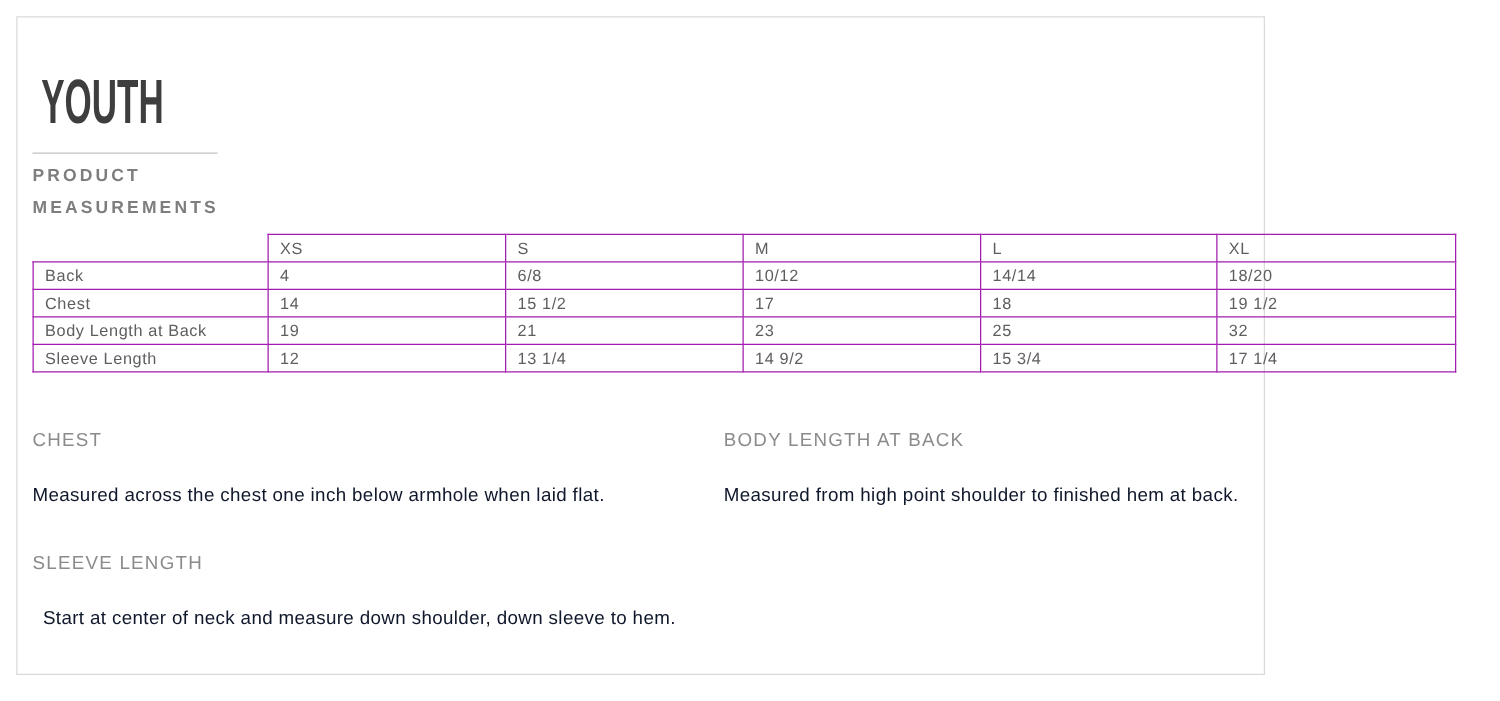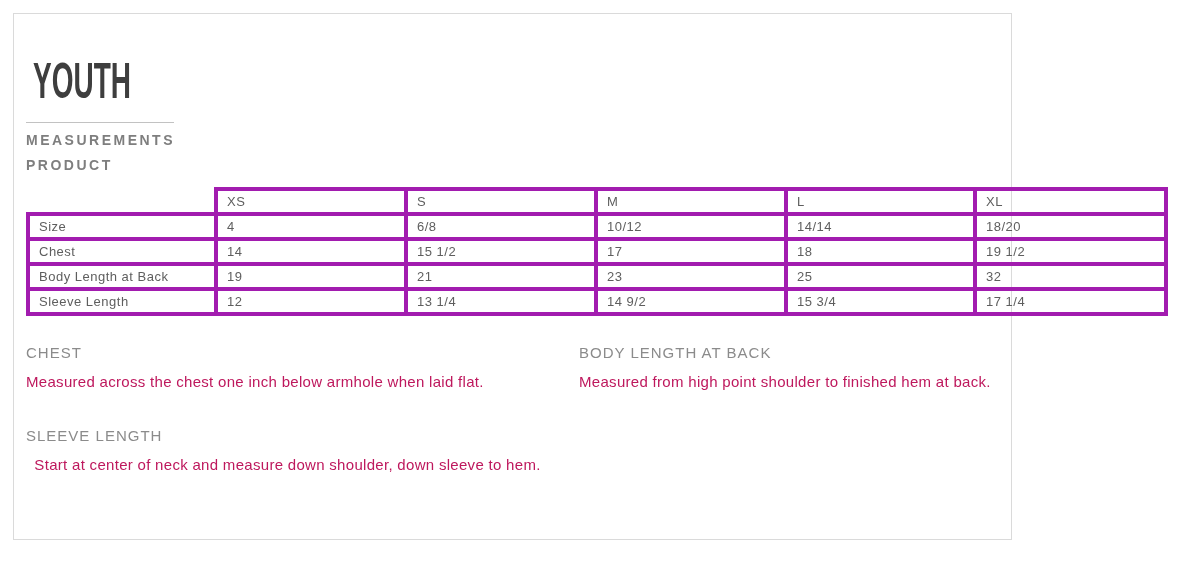--- a/index.html
+++ b/index.html
@@ -46,21 +46,21 @@
   }
   
   .meas-table {
     position: absolute;
     left: 12px; top: 173px;
     border-collapse: collapse;
     table-layout: fixed;
     width: 1138px;
   }
   .meas-table th, .meas-table td {
-    border: 4px solid #a21caf;
+    border: 1px solid #a21caf;
     font-size: 13px;
     font-weight: normal;
     color: #5e5e5e;
     text-align: left;
     letter-spacing: 0.5px;
     padding: 3px 8px 3px 9px;
     height: 22px;
     overflow: hidden;
     white-space: nowrap;
   }
@@ -78,41 +78,41 @@
   .defs-row { display: flex; }
   .def-col-left  { width: 553px; flex: 0 0 553px; }
   .def-col-right { flex: 1; }
   .def-term {
     font-size: 15px;
     color: #8b8b8b;
     letter-spacing: 1px;
     line-height: 20px;
   }
   .def-desc {
-    margin-top: 6px;
+    margin-top: 21px;
     font-size: 15px;
-    color: #be185d;
+    color: #0f172a;
     letter-spacing: 0.3px;
     line-height: 26px;
   }
   .defs-row2 { margin-top: 31px; }
   .def-narrow { width: 523px; text-align: center; }
 </style>
 </head>
 <body>
 
 <div class="frame">
 
   <div class="brand-title">YOUTH</div>
 
   <div class="title-rule"></div>
 
   <div class="subtitle">
+    <div>PRODUCT</div>
     <div>MEASUREMENTS</div>
-    <div>PRODUCT</div>
   </div>
 
   <table class="meas-table">
     <colgroup>
       <col style="width:188px">
       <col style="width:190px">
       <col style="width:190px">
       <col style="width:190px">
       <col style="width:189px">
       <col style="width:191px">
@@ -122,21 +122,21 @@
         <th class="corner"></th>
         <th>XS</th>
         <th>S</th>
         <th>M</th>
         <th>L</th>
         <th>XL</th>
       </tr>
     </thead>
     <tbody>
       <tr>
-        <th>Size</th>
+        <th>Back</th>
         <td>4</td>
         <td>6/8</td>
         <td>10/12</td>
         <td>14/14</td>
         <td>18/20</td>
       </tr>
       <tr>
         <th>Chest</th>
         <td>14</td>
         <td>15 1/2</td>

